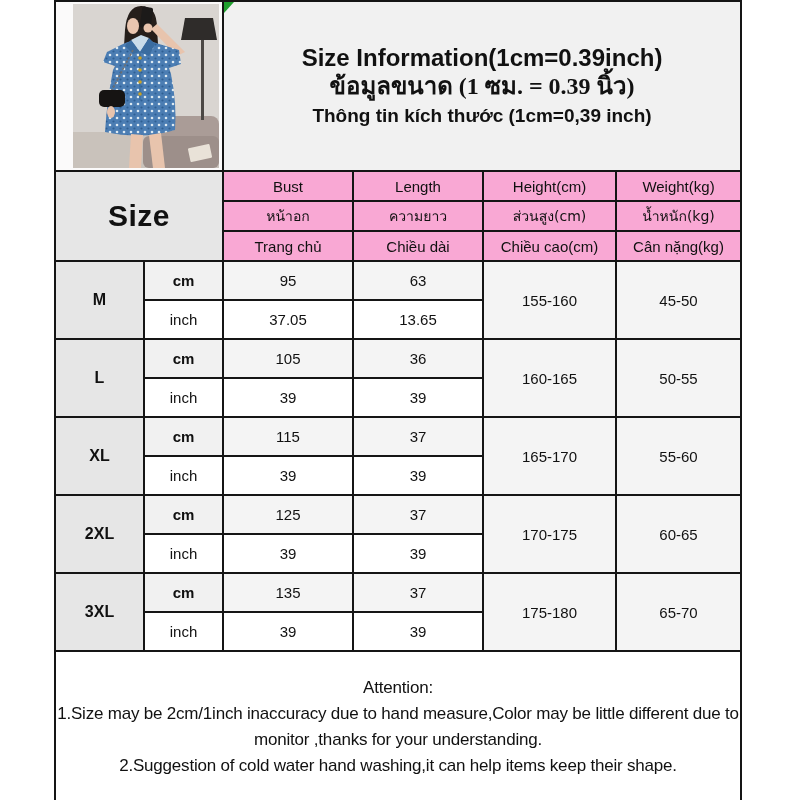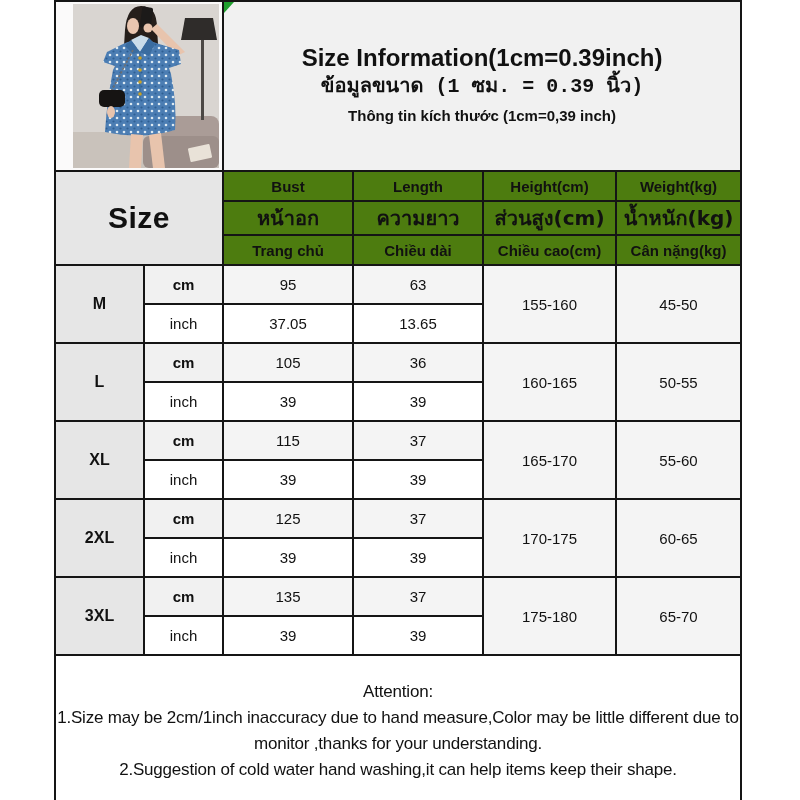--- a/index.html
+++ b/index.html
@@ -13,30 +13,30 @@
     border-collapse:collapse;table-layout:fixed;width:686px;
   }
   .size-chart td,.size-chart th{
     border:2px solid #151515;text-align:center;vertical-align:middle;
     padding:0;overflow:hidden;
   }
   
   .photo-cell{background:#fbfafa;height:168px;}
   .title-cell{background:#f1f1f1;position:relative;}
   .title-en{font-weight:bold;font-size:24px;line-height:29px;}
-  .title-th{font-weight:bold;font-size:20px;line-height:29px;font-family:Liberation Mono, monospace;}
-  .title-vi{font-weight:bold;font-size:15px;line-height:29px;}
+  .title-th{font-weight:bold;font-size:24px;line-height:29px;font-family:Liberation Serif, serif;}
+  .title-vi{font-weight:bold;font-size:19px;line-height:29px;}
   .corner-flag{
     position:absolute;left:0;top:0;width:0;height:0;
     border-top:11px solid #1f9e2d;border-right:10px solid transparent;
   }
   
   .size-head{background:#e6e6e6;font-size:30px;font-weight:bold;letter-spacing:.5px;margin-top:32px;}
-  .col-head{background:#4d7c0f;font-weight:bold;height:28px;font-size:15px;}
-  .col-head.th{font-size:20px;font-family:"DejaVu Sans","Liberation Sans",sans-serif;}
+  .col-head{background:#f9a8d4;font-weight:normal;height:28px;font-size:15px;}
+  .col-head.th{font-size:14px;font-family:"DejaVu Sans","Liberation Sans",sans-serif;}
   .col-head.vi{font-size:15px;margin-top:24px;}
   
   .row-cm td{height:37px;text-align:center;}
   .row-inch td{height:37px;}
   .size-label{background:#e6e6e6;font-weight:bold;font-size:16px;}
   .unit-cm{background:#f1f1f1;font-weight:bold;font-size:15px;}
   .unit-inch{background:#ffffff;font-weight:normal;font-size:15px;}
   .val-cm{background:#f4f4f4;font-size:15px;}
   .val-inch{background:#ffffff;font-size:15px;}
   .merged{background:#f4f4f4;font-size:15px;}

